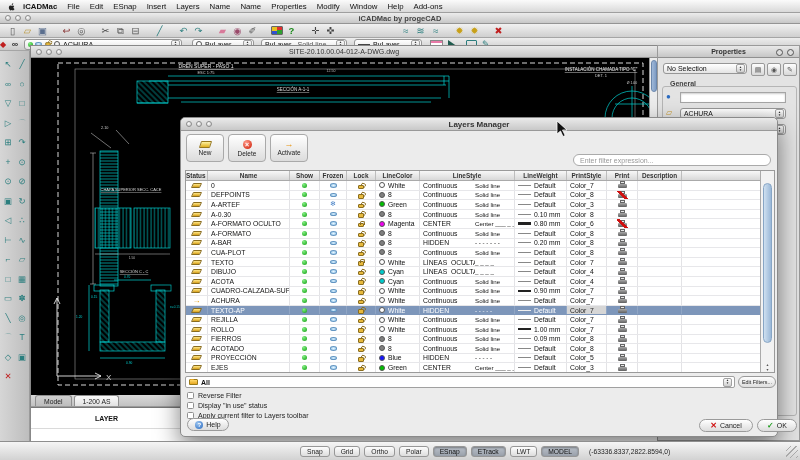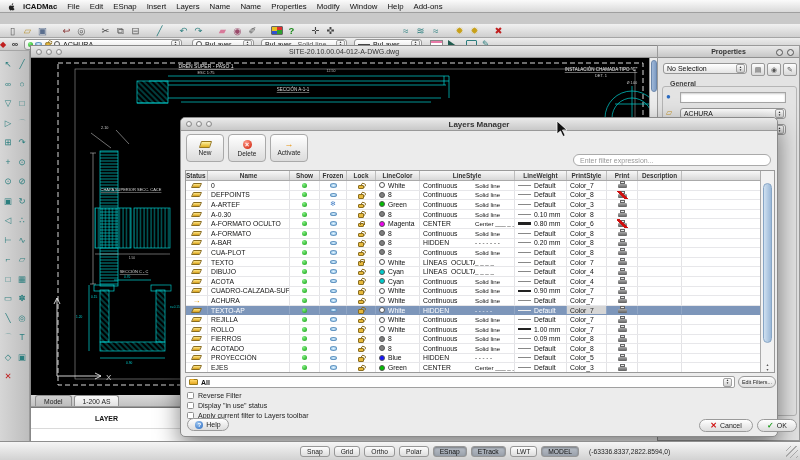--- a/index.html
+++ b/index.html
@@ -124,20 +124,28 @@
       <span class="menu-item">Layers</span>
       <span class="menu-item">Name</span>
       <span class="menu-item">Name</span>
       <span class="menu-item">Properties</span>
       <span class="menu-item">Modify</span>
       <span class="menu-item">Window</span>
       <span class="menu-item">Help</span>
       <span class="menu-item">Add-ons</span>
     </div>
 
+  <div id="titlebar">
+    <div class="lights">
+        <i></i>
+        <i></i>
+        <i></i>
+      </div>
+    <span>iCADMac by progeCAD</span>
+  </div>
 
   <div id="tb1">
       <span class="ti" style="color: rgb(85, 85, 85);">▯</span>
       <span class="ti" style="color: rgb(184, 145, 42);">▱</span>
       <span class="ti" style="color: rgb(91, 111, 142); margin-right: 9px;">▣</span>
       <span class="ti" style="color: rgb(138, 58, 58);">↩</span>
       <span class="ti" style="color: rgb(85, 85, 85); margin-right: 9px;">◎</span>
       <span class="ti" style="color: rgb(68, 68, 68);">✂</span>
       <span class="ti" style="color: rgb(85, 85, 85);">⧉</span>
       <span class="ti" style="color: rgb(85, 85, 85); margin-right: 9px;">⊟</span>

